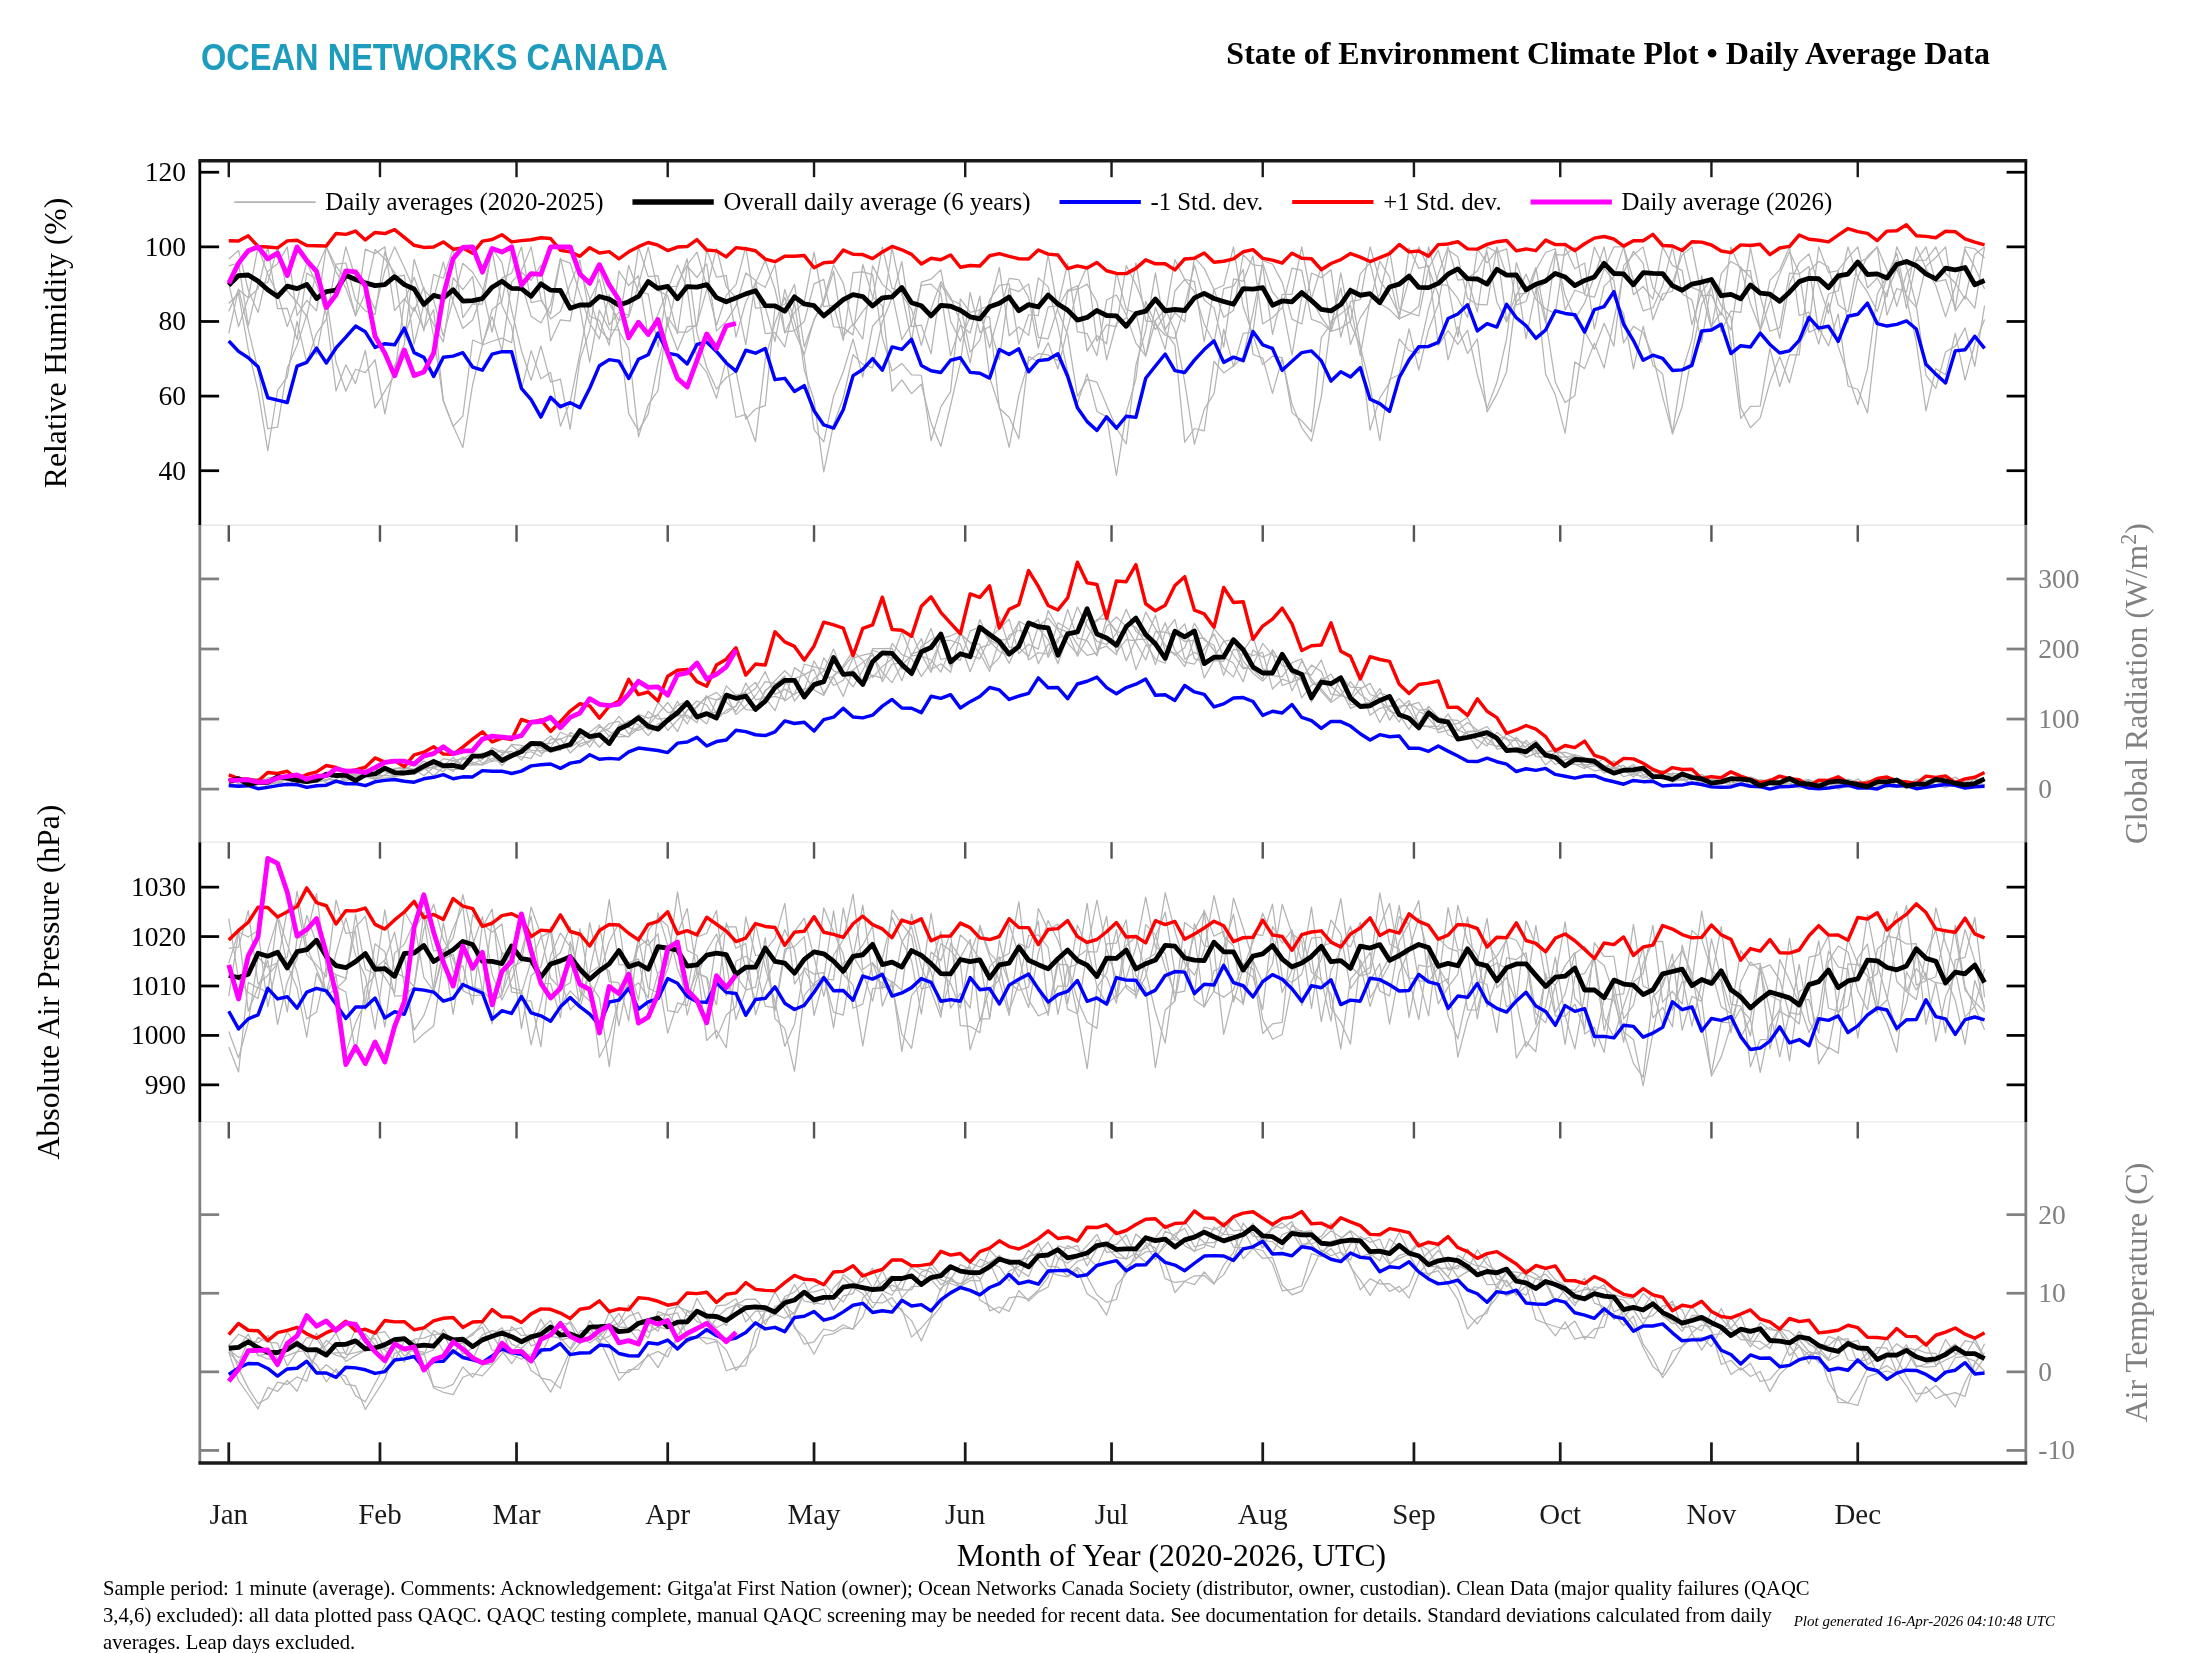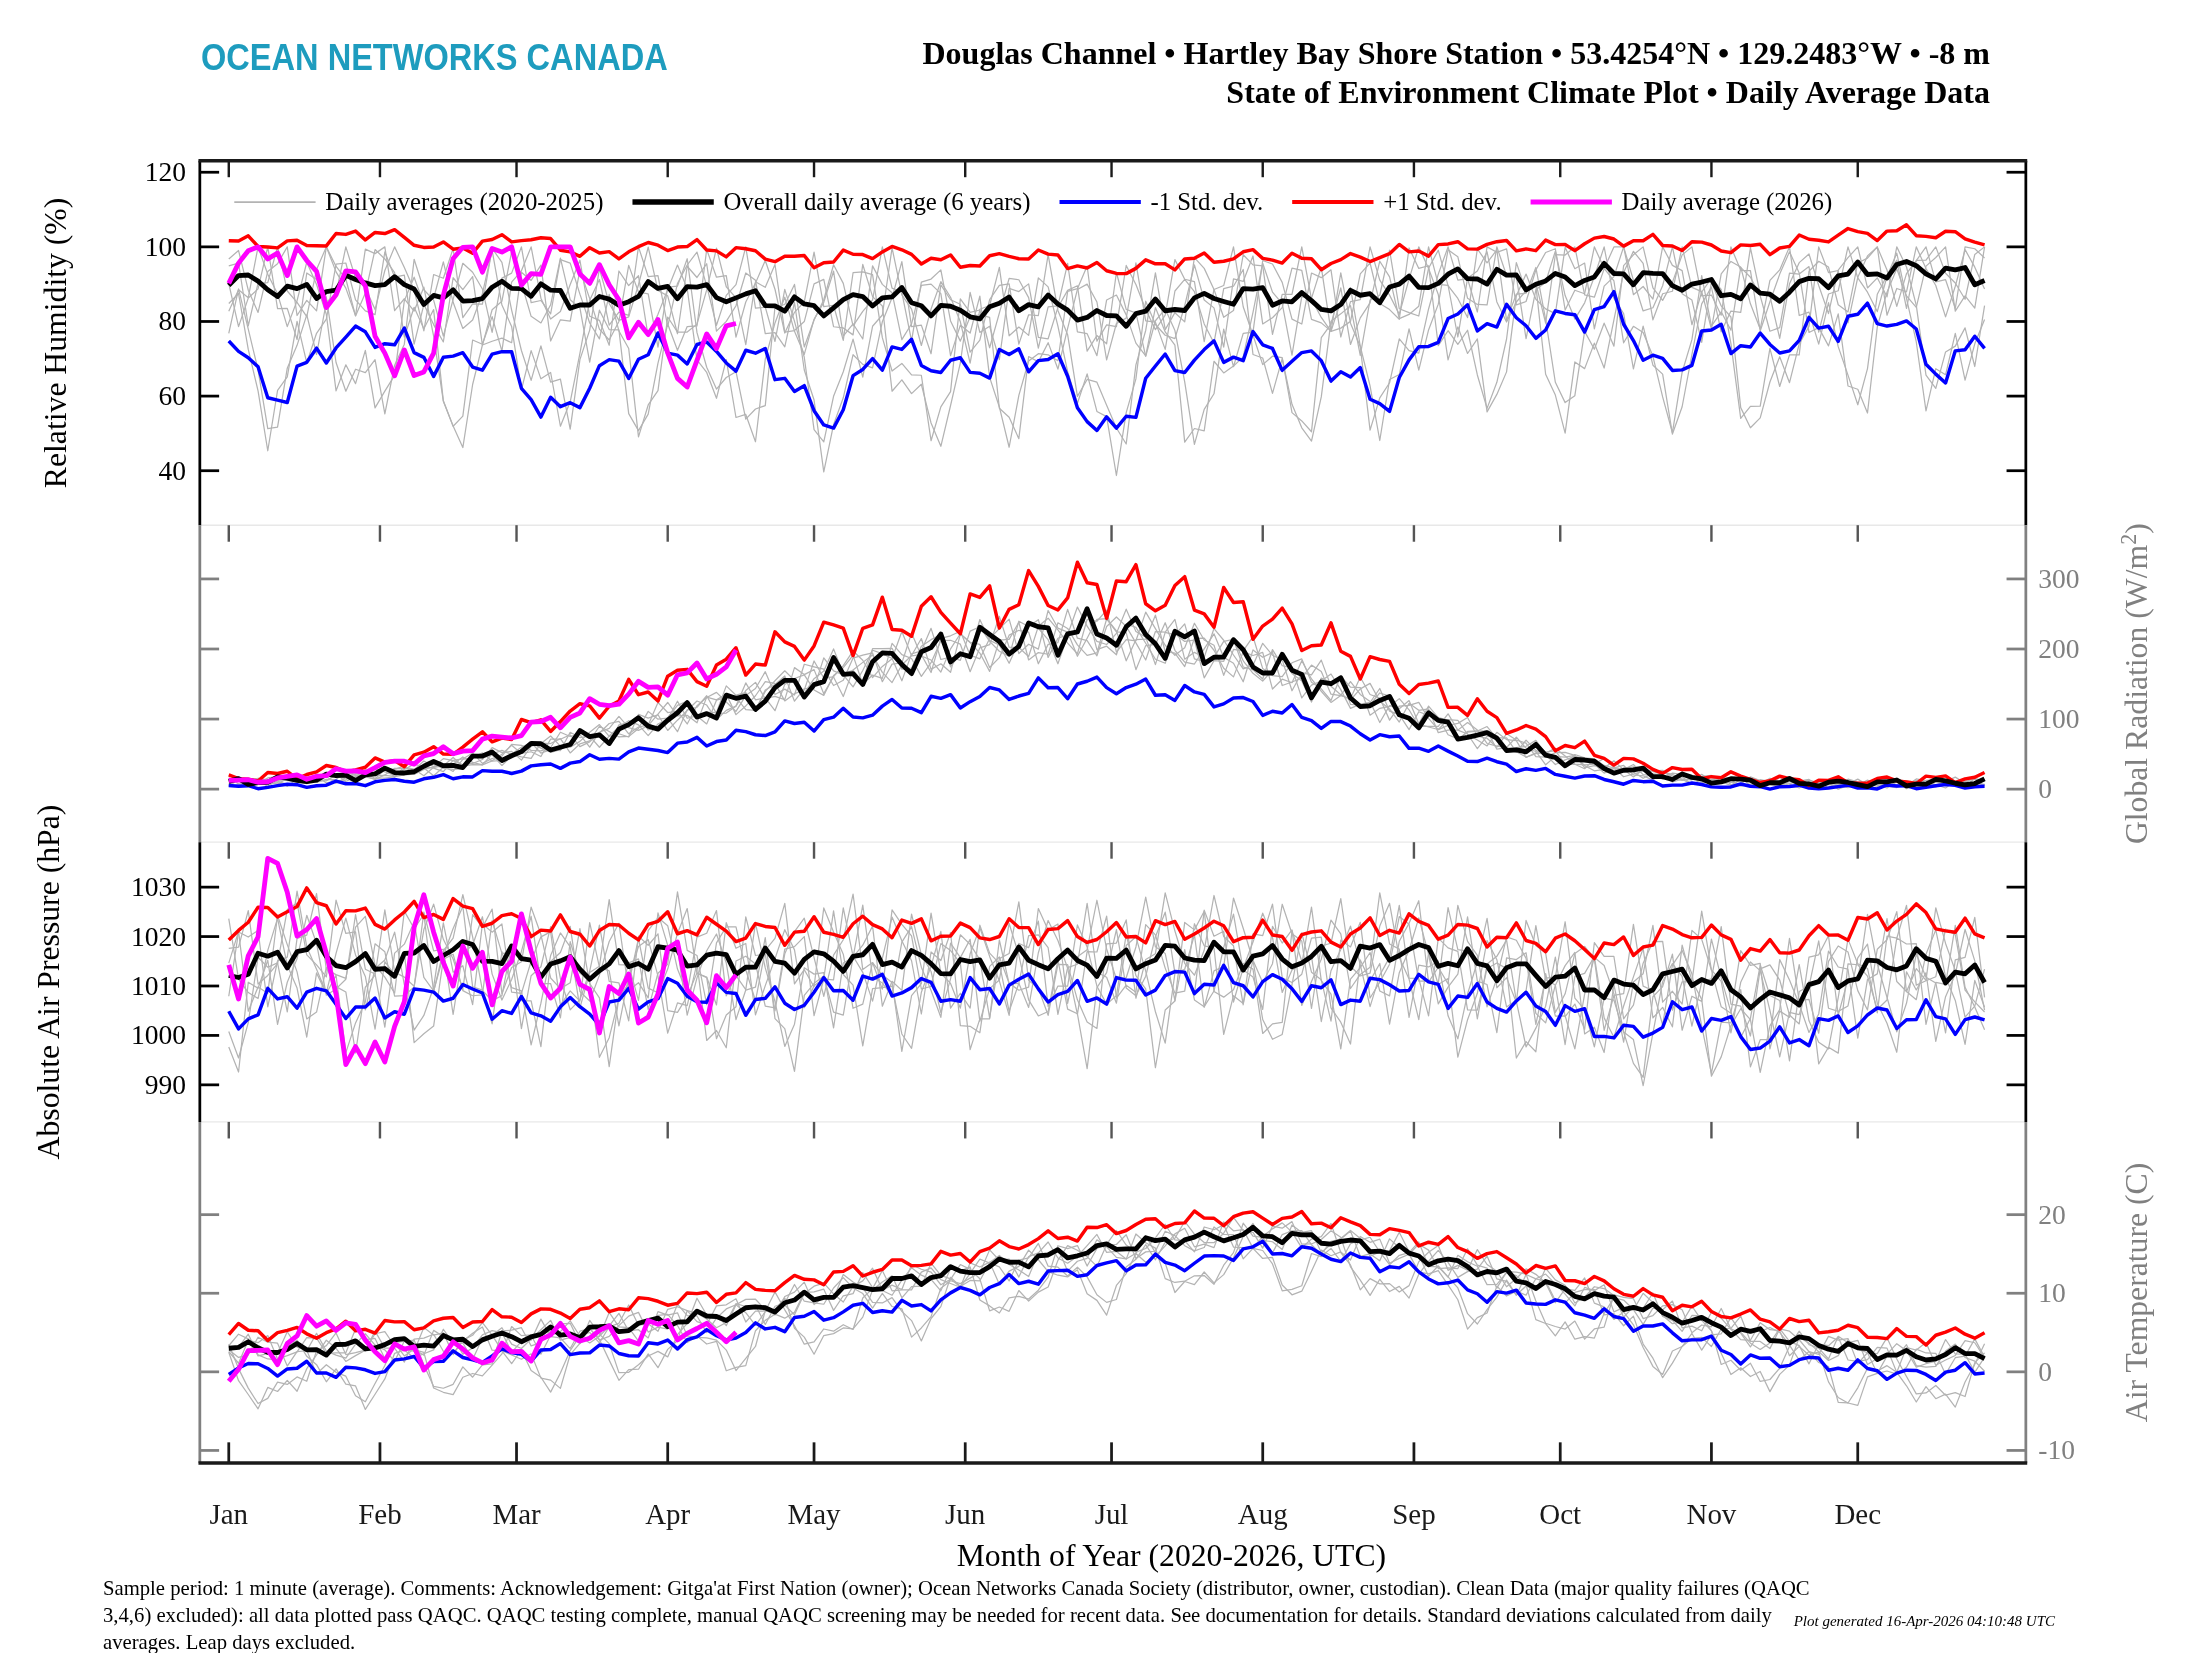--- a/index.html
+++ b/index.html
@@ -14,21 +14,20 @@
   .footnote{position:absolute;left:103px;top:1575px;width:1744px;
         font-size:20.7px;line-height:27px;text-align:left;}
   .plotgen{position:absolute;right:150px;top:1613px;font-size:15px;font-style:italic;white-space:nowrap;}
 </style>
 </head>
 <body>
 
 <div class="page">
   <div class="logo">OCEAN NETWORKS CANADA</div>
   <div class="titleblock">
-    <div>Douglas Channel • Hartley Bay Shore Station • 53.4254°N • 129.2483°W • -8 m</div>
     <div>State of Environment Climate Plot • Daily Average Data</div>
   </div>
 
   <svg class="plot-svg" id="plot" width="2205" height="1654" viewBox="0 0 3200 2400">
       <line x1="290" x2="2940" y1="762" y2="762" stroke="#e8e8e8" stroke-width="2"></line>
       <line x1="290" x2="2940" y1="1222" y2="1222" stroke="#e8e8e8" stroke-width="2"></line>
       <line x1="290" x2="2940" y1="1628" y2="1628" stroke="#e8e8e8" stroke-width="2"></line>
       <defs>
         <clipPath id="clip0">
           <rect x="290" y="233" width="2650" height="529"></rect>

